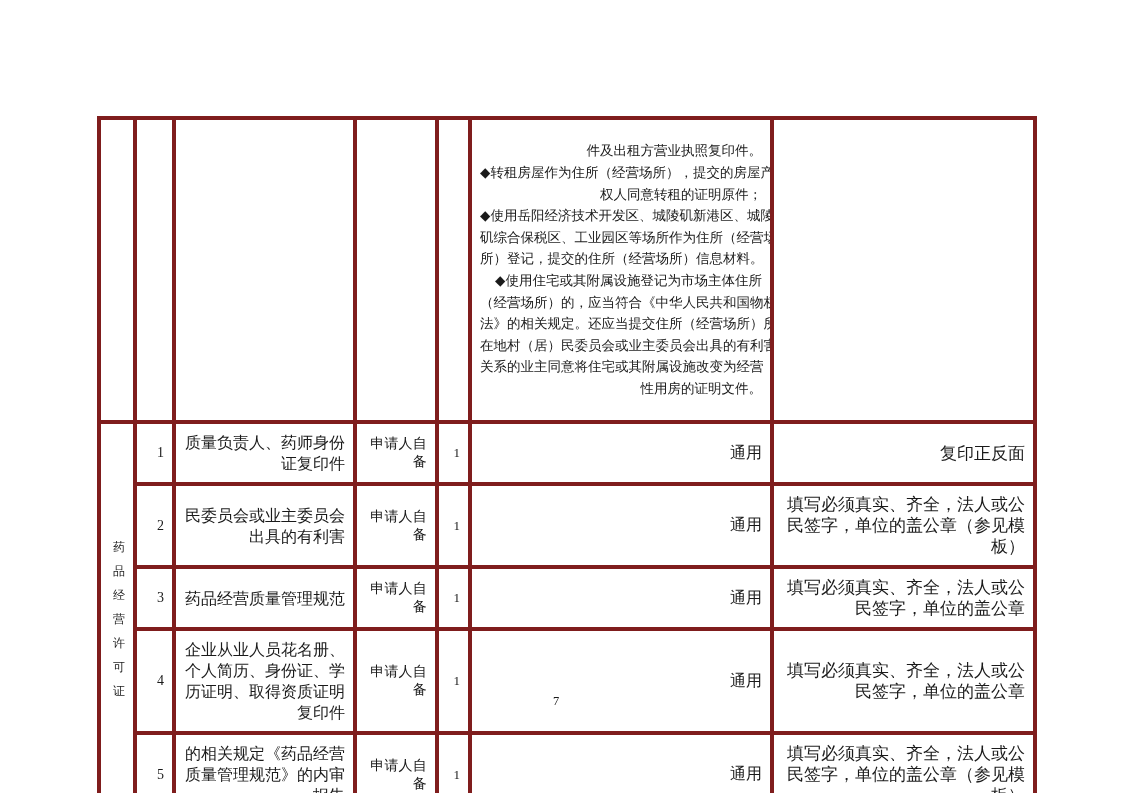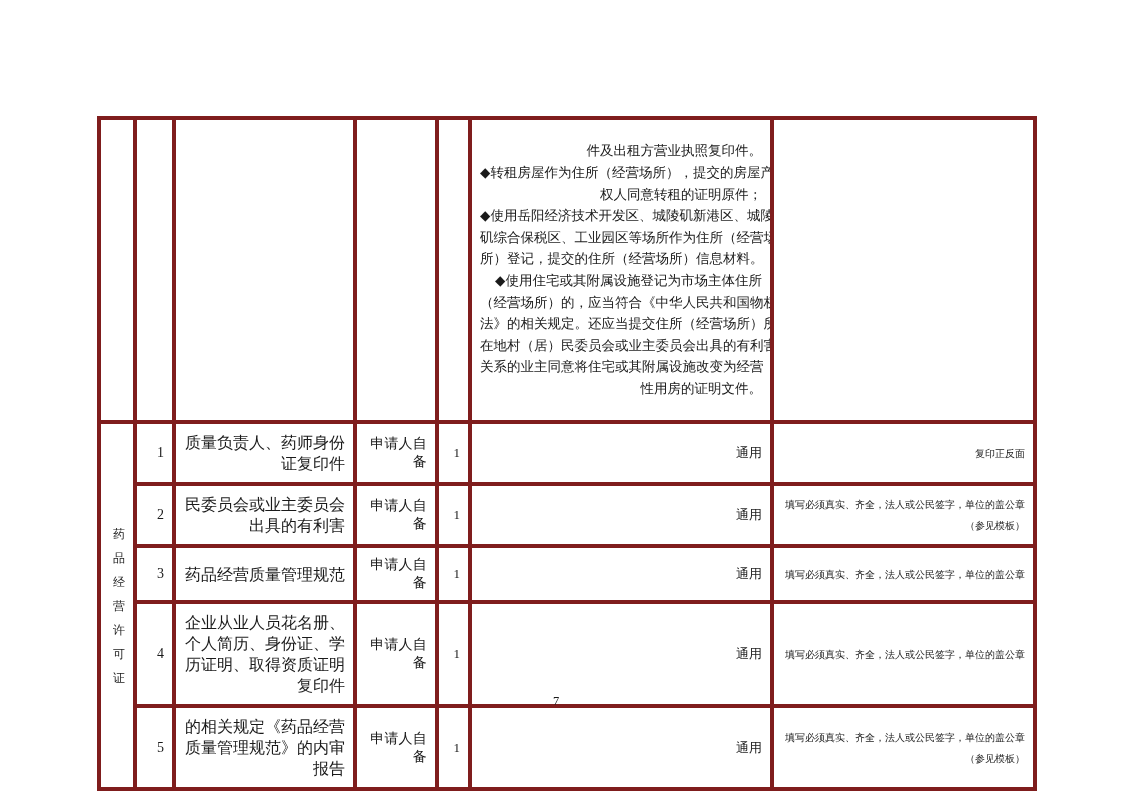--- a/index.html
+++ b/index.html
@@ -61,25 +61,25 @@
   td.cell-source {
     font-size: 14px;
     padding-left: 3px;
     letter-spacing: 0.2px;
   }
   td.cell-count {
     font-size: 13px;
     padding-left: 4px;
   }
   td.cell-scope {
-    font-size: 13px;
+    font-size: 16px;
     padding-left: 8px;
   }
   td.cell-note {
-    font-size: 10px;
+    font-size: 17px;
     line-height: 21px;
     padding: 1px 1px 1px 2px;
   }
   .page-number {
     position: absolute;
     left: 0; top: 694px;
     width: 1112px;
     text-align: center;
     font-size: 12.5px;
     color: #1a1a1a;

